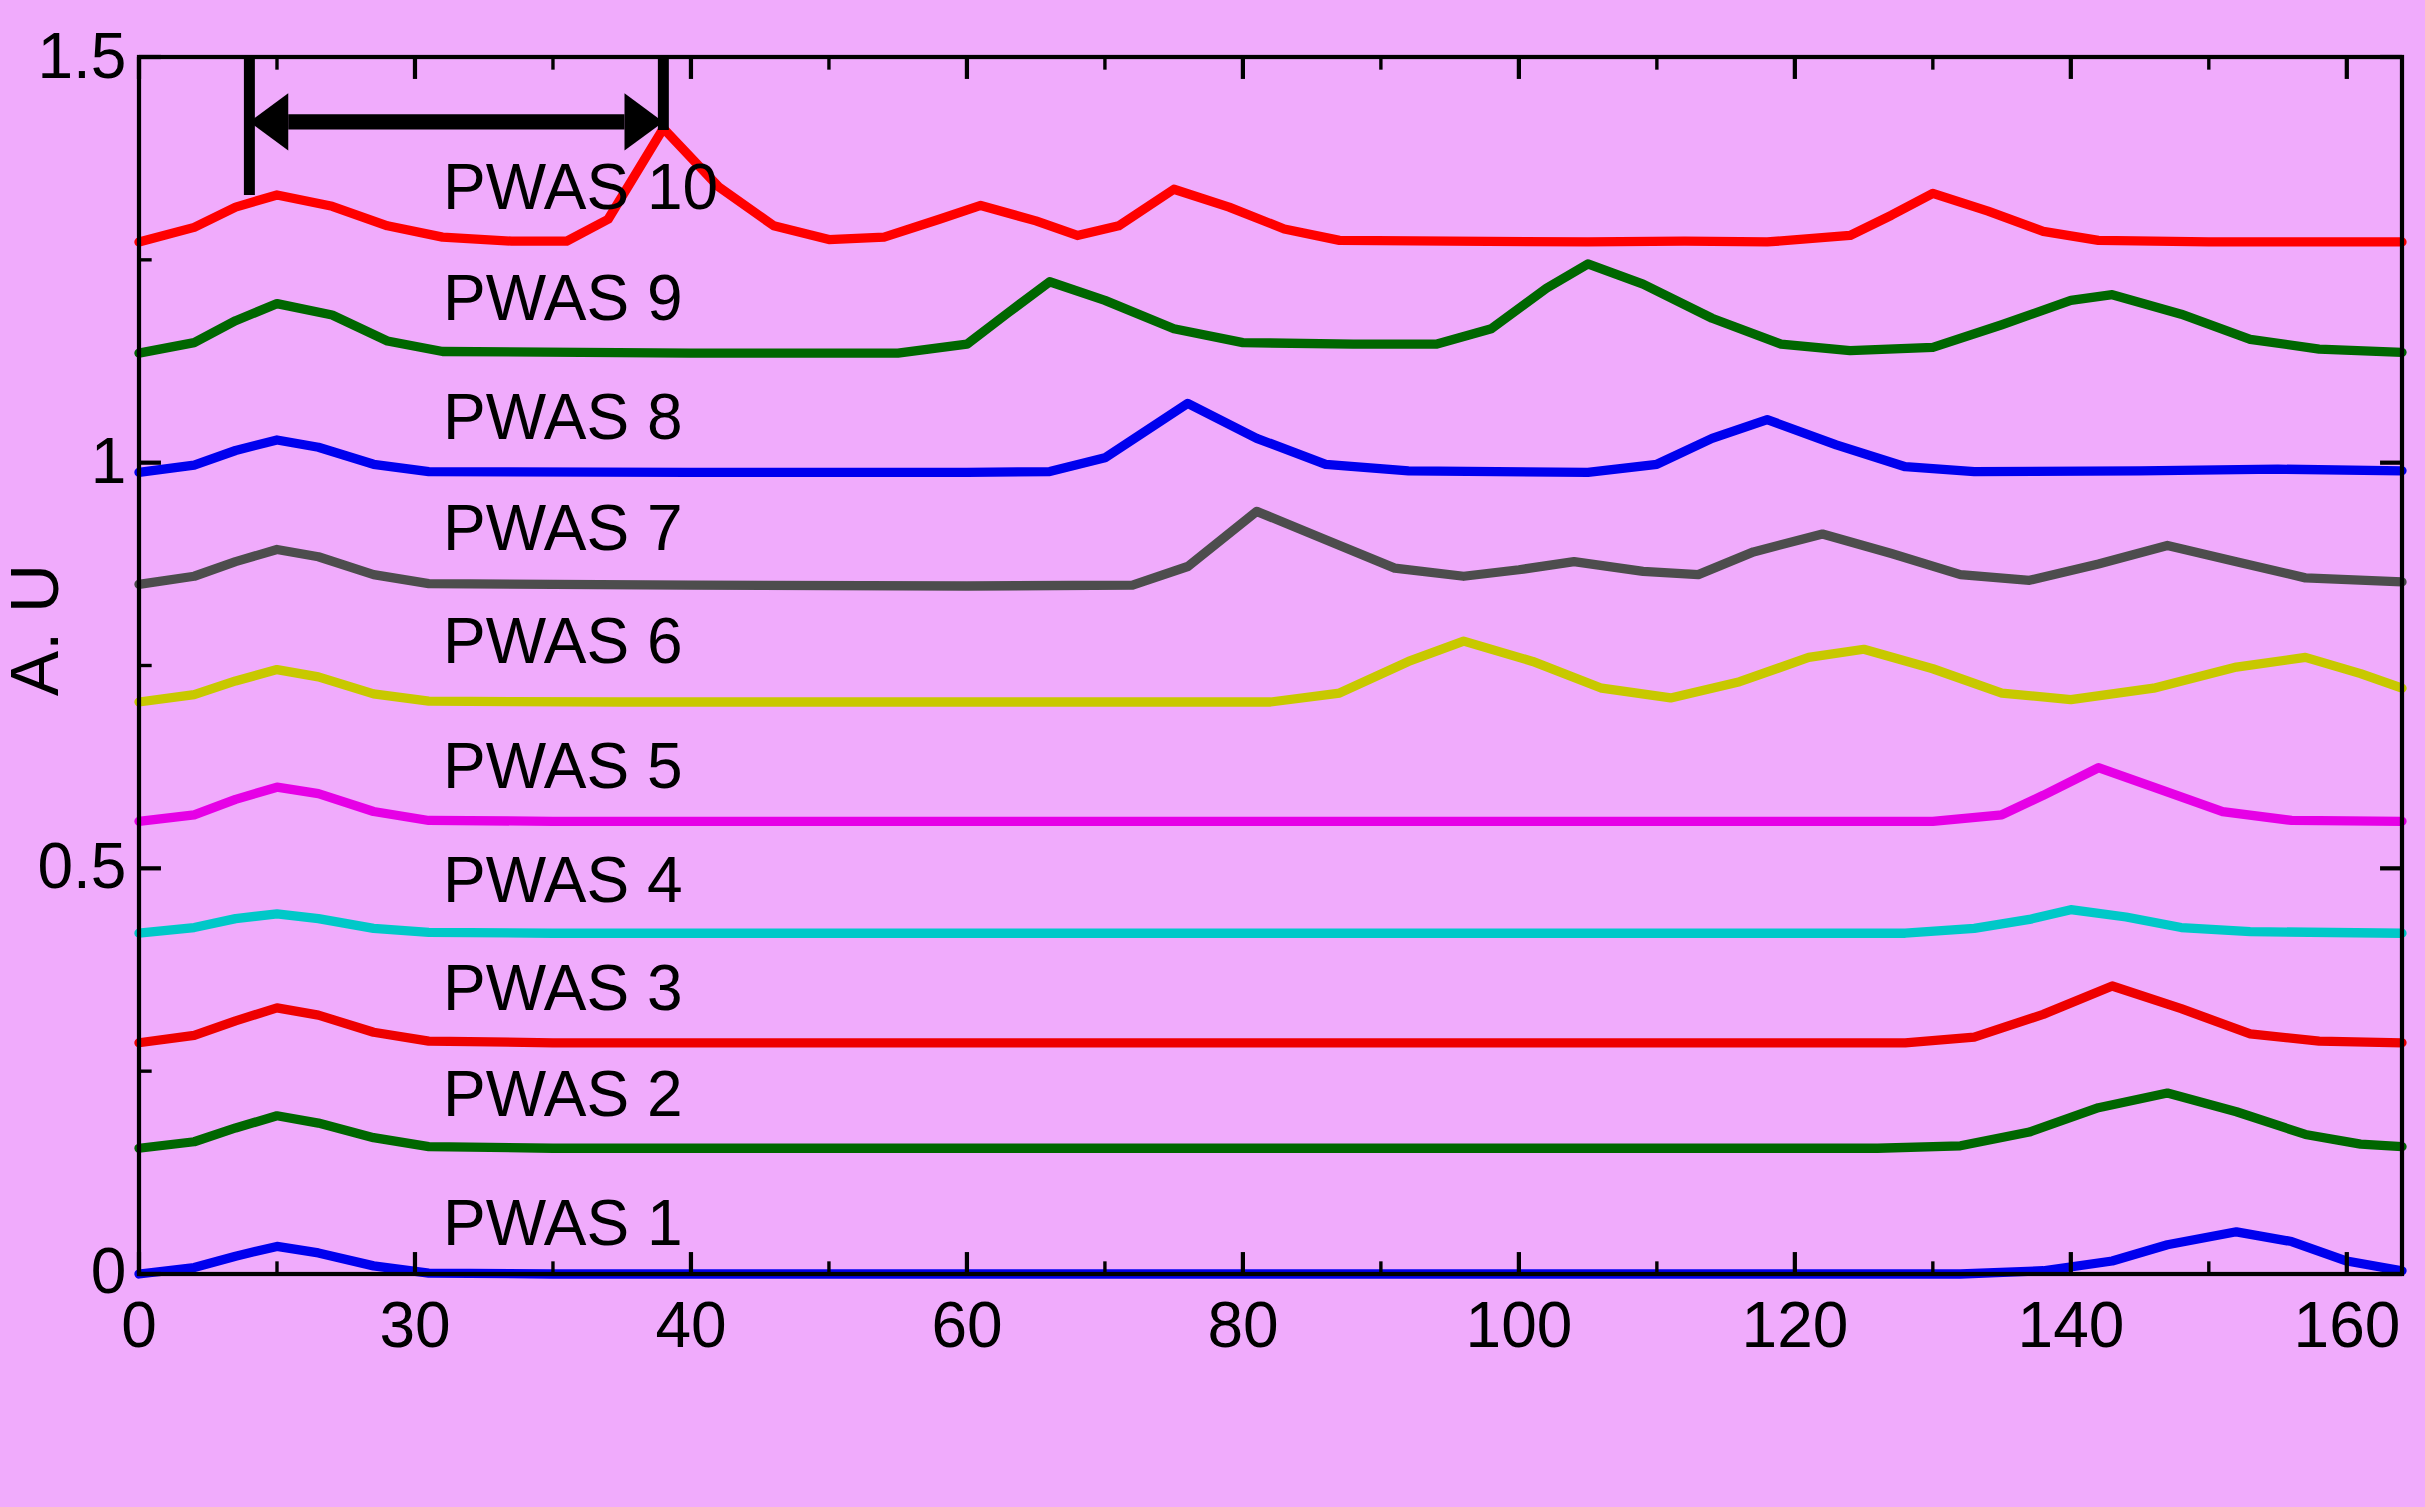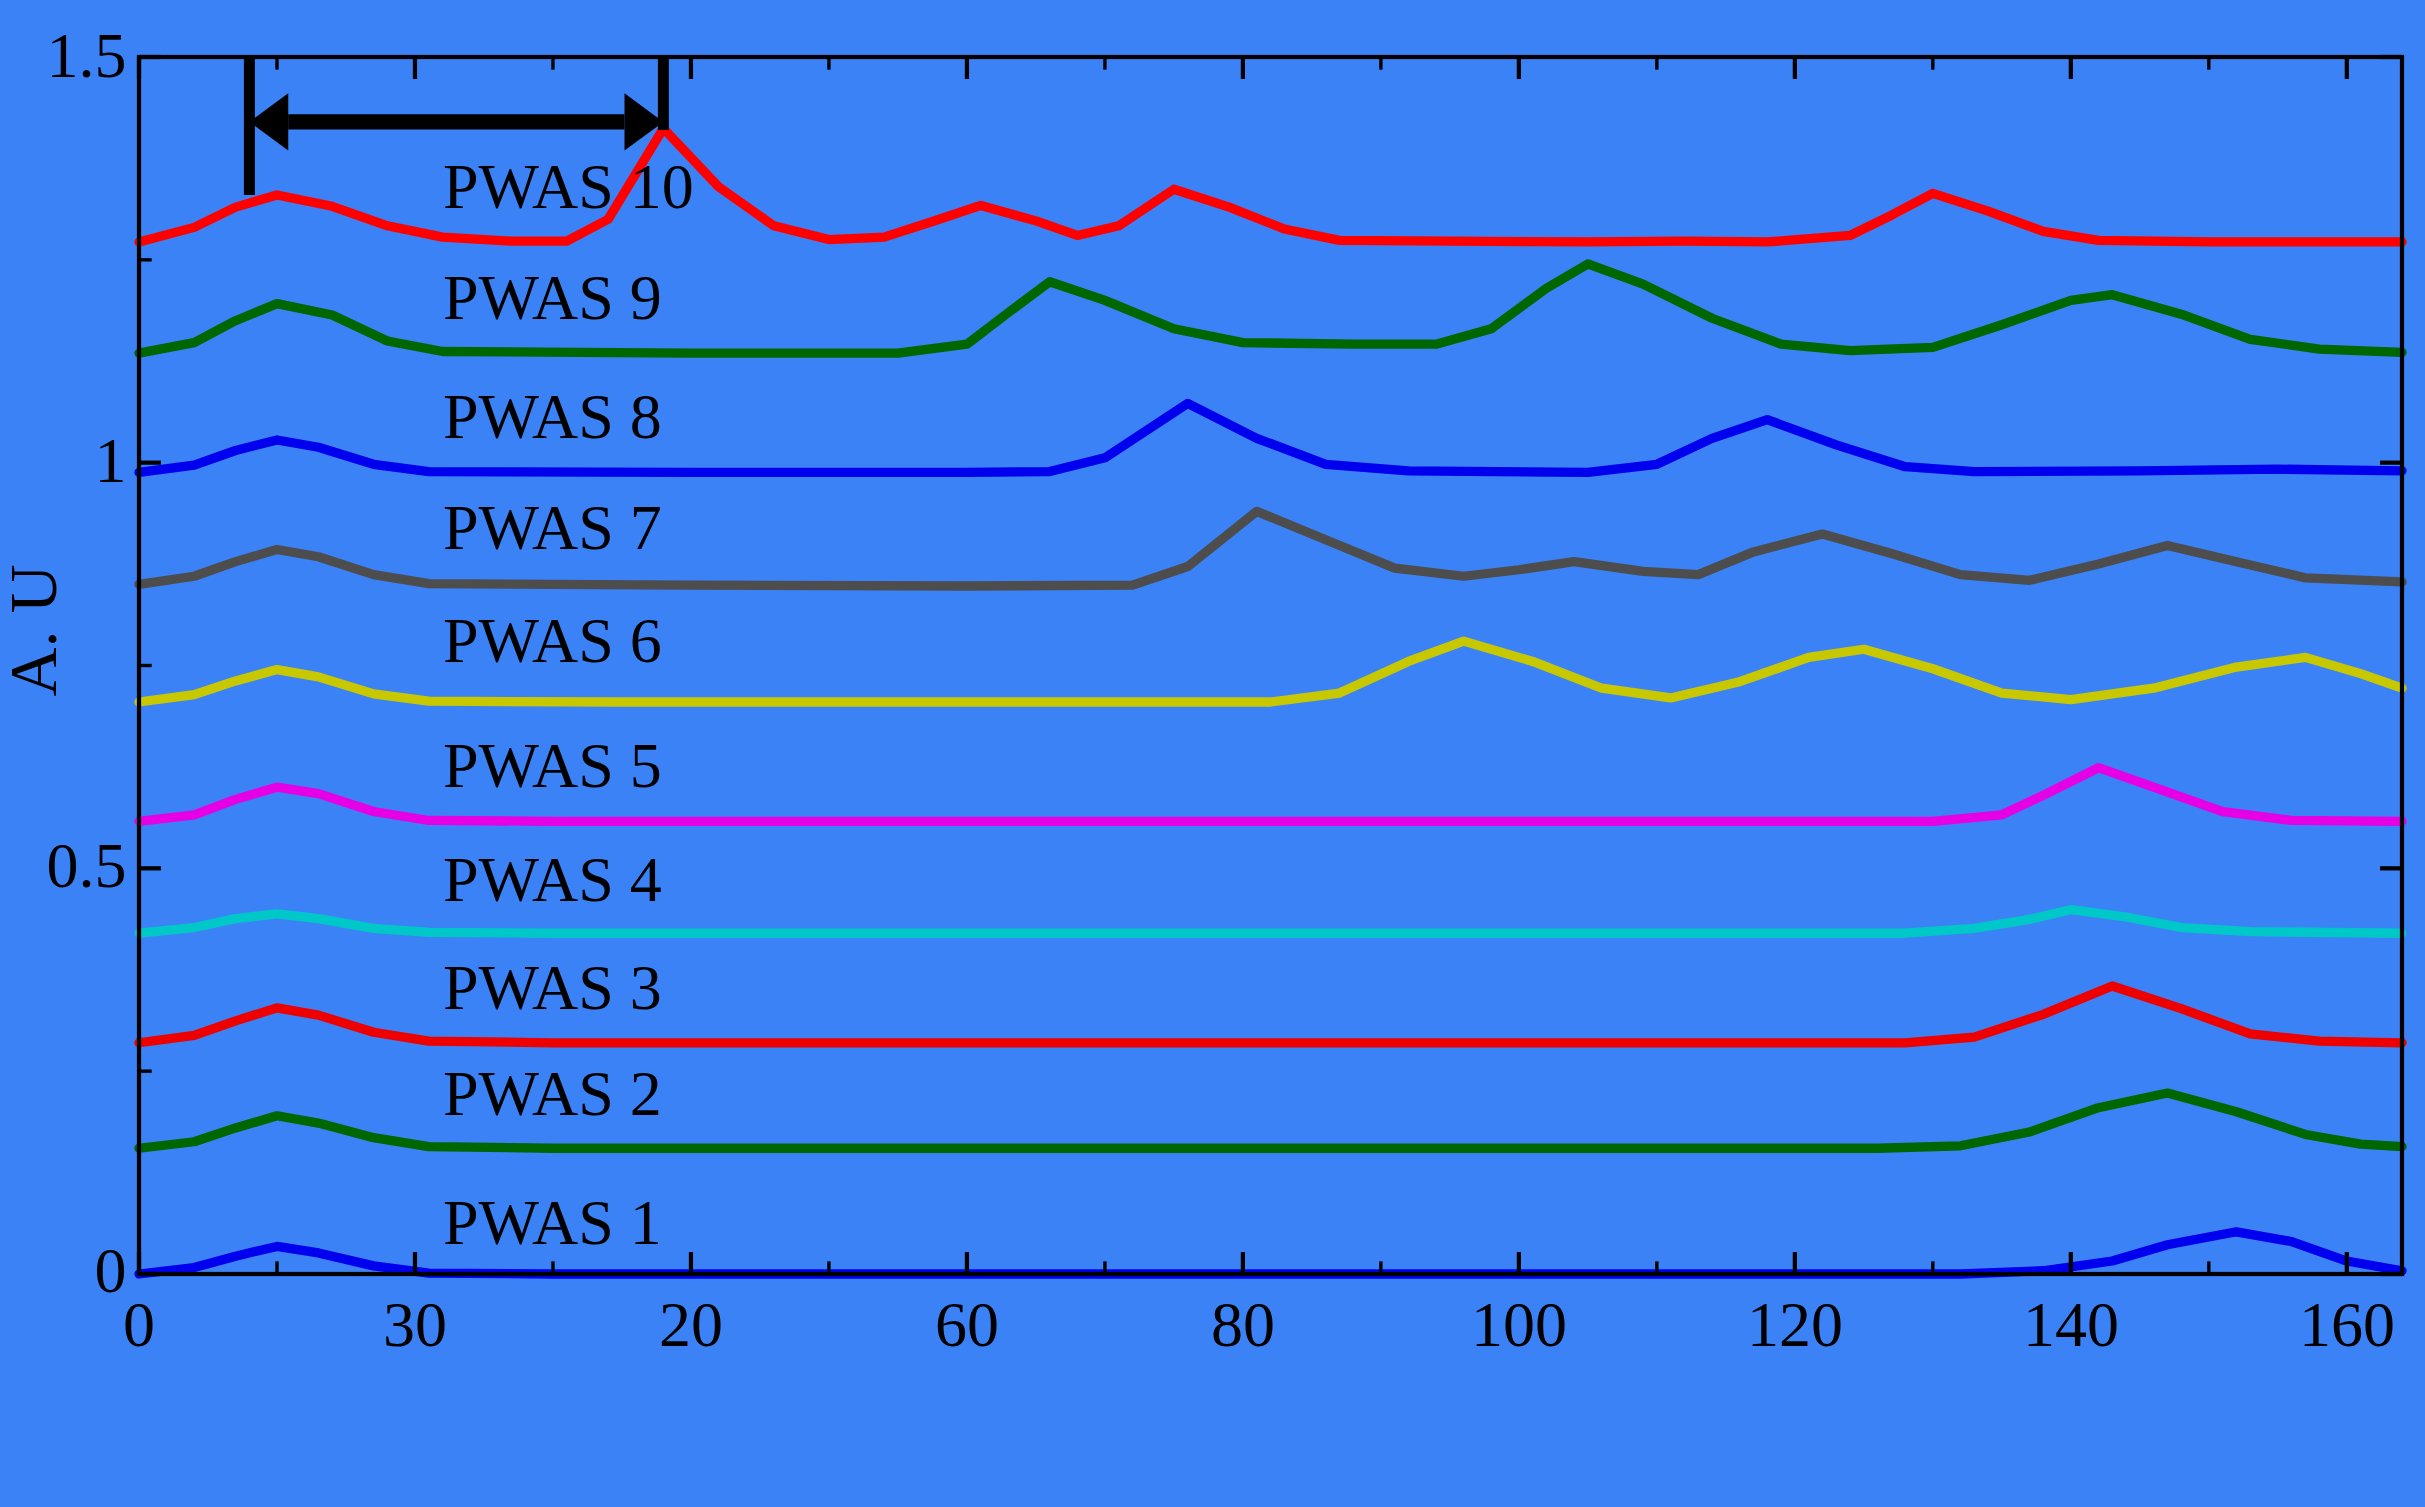--- a/index.html
+++ b/index.html
@@ -4,22 +4,22 @@
 <style>
   html, body {
     margin: 0;
     padding: 0;
     background: #ffffff;
   }
   #root {
     position: relative;
     width: 2426px;
     height: 1508px;
-    background: #3b82f6;
-    font-family: Liberation Serif, serif;
+    background: #f0abfc;
+    font-family: Liberation Sans, sans-serif;
     overflow: hidden;
   }
   
   #plot-area {
     position: absolute;
     left: 139px;
     top: 57px;
     width: 2263px;
     height: 1217px;
   }
@@ -174,21 +174,21 @@
         <line x1="620.9756097560976" y1="0" x2="620.9756097560976" y2="86.51999999999998" stroke="#000000" stroke-width="13"></line>
         <line x1="176.7317073170732" y1="76.90666666666675" x2="574.9756097560976" y2="76.90666666666675" stroke="#000000" stroke-width="18"></line>
         <polygon points="130.7317073170732,76.90666666666675 176.7317073170732,42.90666666666675 176.7317073170732,110.90666666666675" fill="#000000"></polygon>
         <polygon points="620.9756097560976,76.90666666666675 574.9756097560976,42.90666666666675 574.9756097560976,110.90666666666675" fill="#000000"></polygon>
       </svg>
   </div>
 
   <div id="xtick-container">
       <div class="xtick-label" style="left: 63px; top: 1293px; width: 152px;">0</div>
       <div class="xtick-label" style="left: 339px; top: 1293px; width: 152px;">30</div>
-      <div class="xtick-label" style="left: 615px; top: 1293px; width: 152px;">20</div>
+      <div class="xtick-label" style="left: 615px; top: 1293px; width: 152px;">40</div>
       <div class="xtick-label" style="left: 891px; top: 1293px; width: 152px;">60</div>
       <div class="xtick-label" style="left: 1167px; top: 1293px; width: 152px;">80</div>
       <div class="xtick-label" style="left: 1443px; top: 1293px; width: 152px;">100</div>
       <div class="xtick-label" style="left: 1719px; top: 1293px; width: 152px;">120</div>
       <div class="xtick-label" style="left: 1995px; top: 1293px; width: 152px;">140</div>
       <div class="xtick-label" style="left: 2271px; top: 1293px; width: 152px;">160</div>
     </div>
 
   <div id="series-label-container">
       <div class="series-label" style="left: 443px; top: 1191px;">PWAS 1</div>

